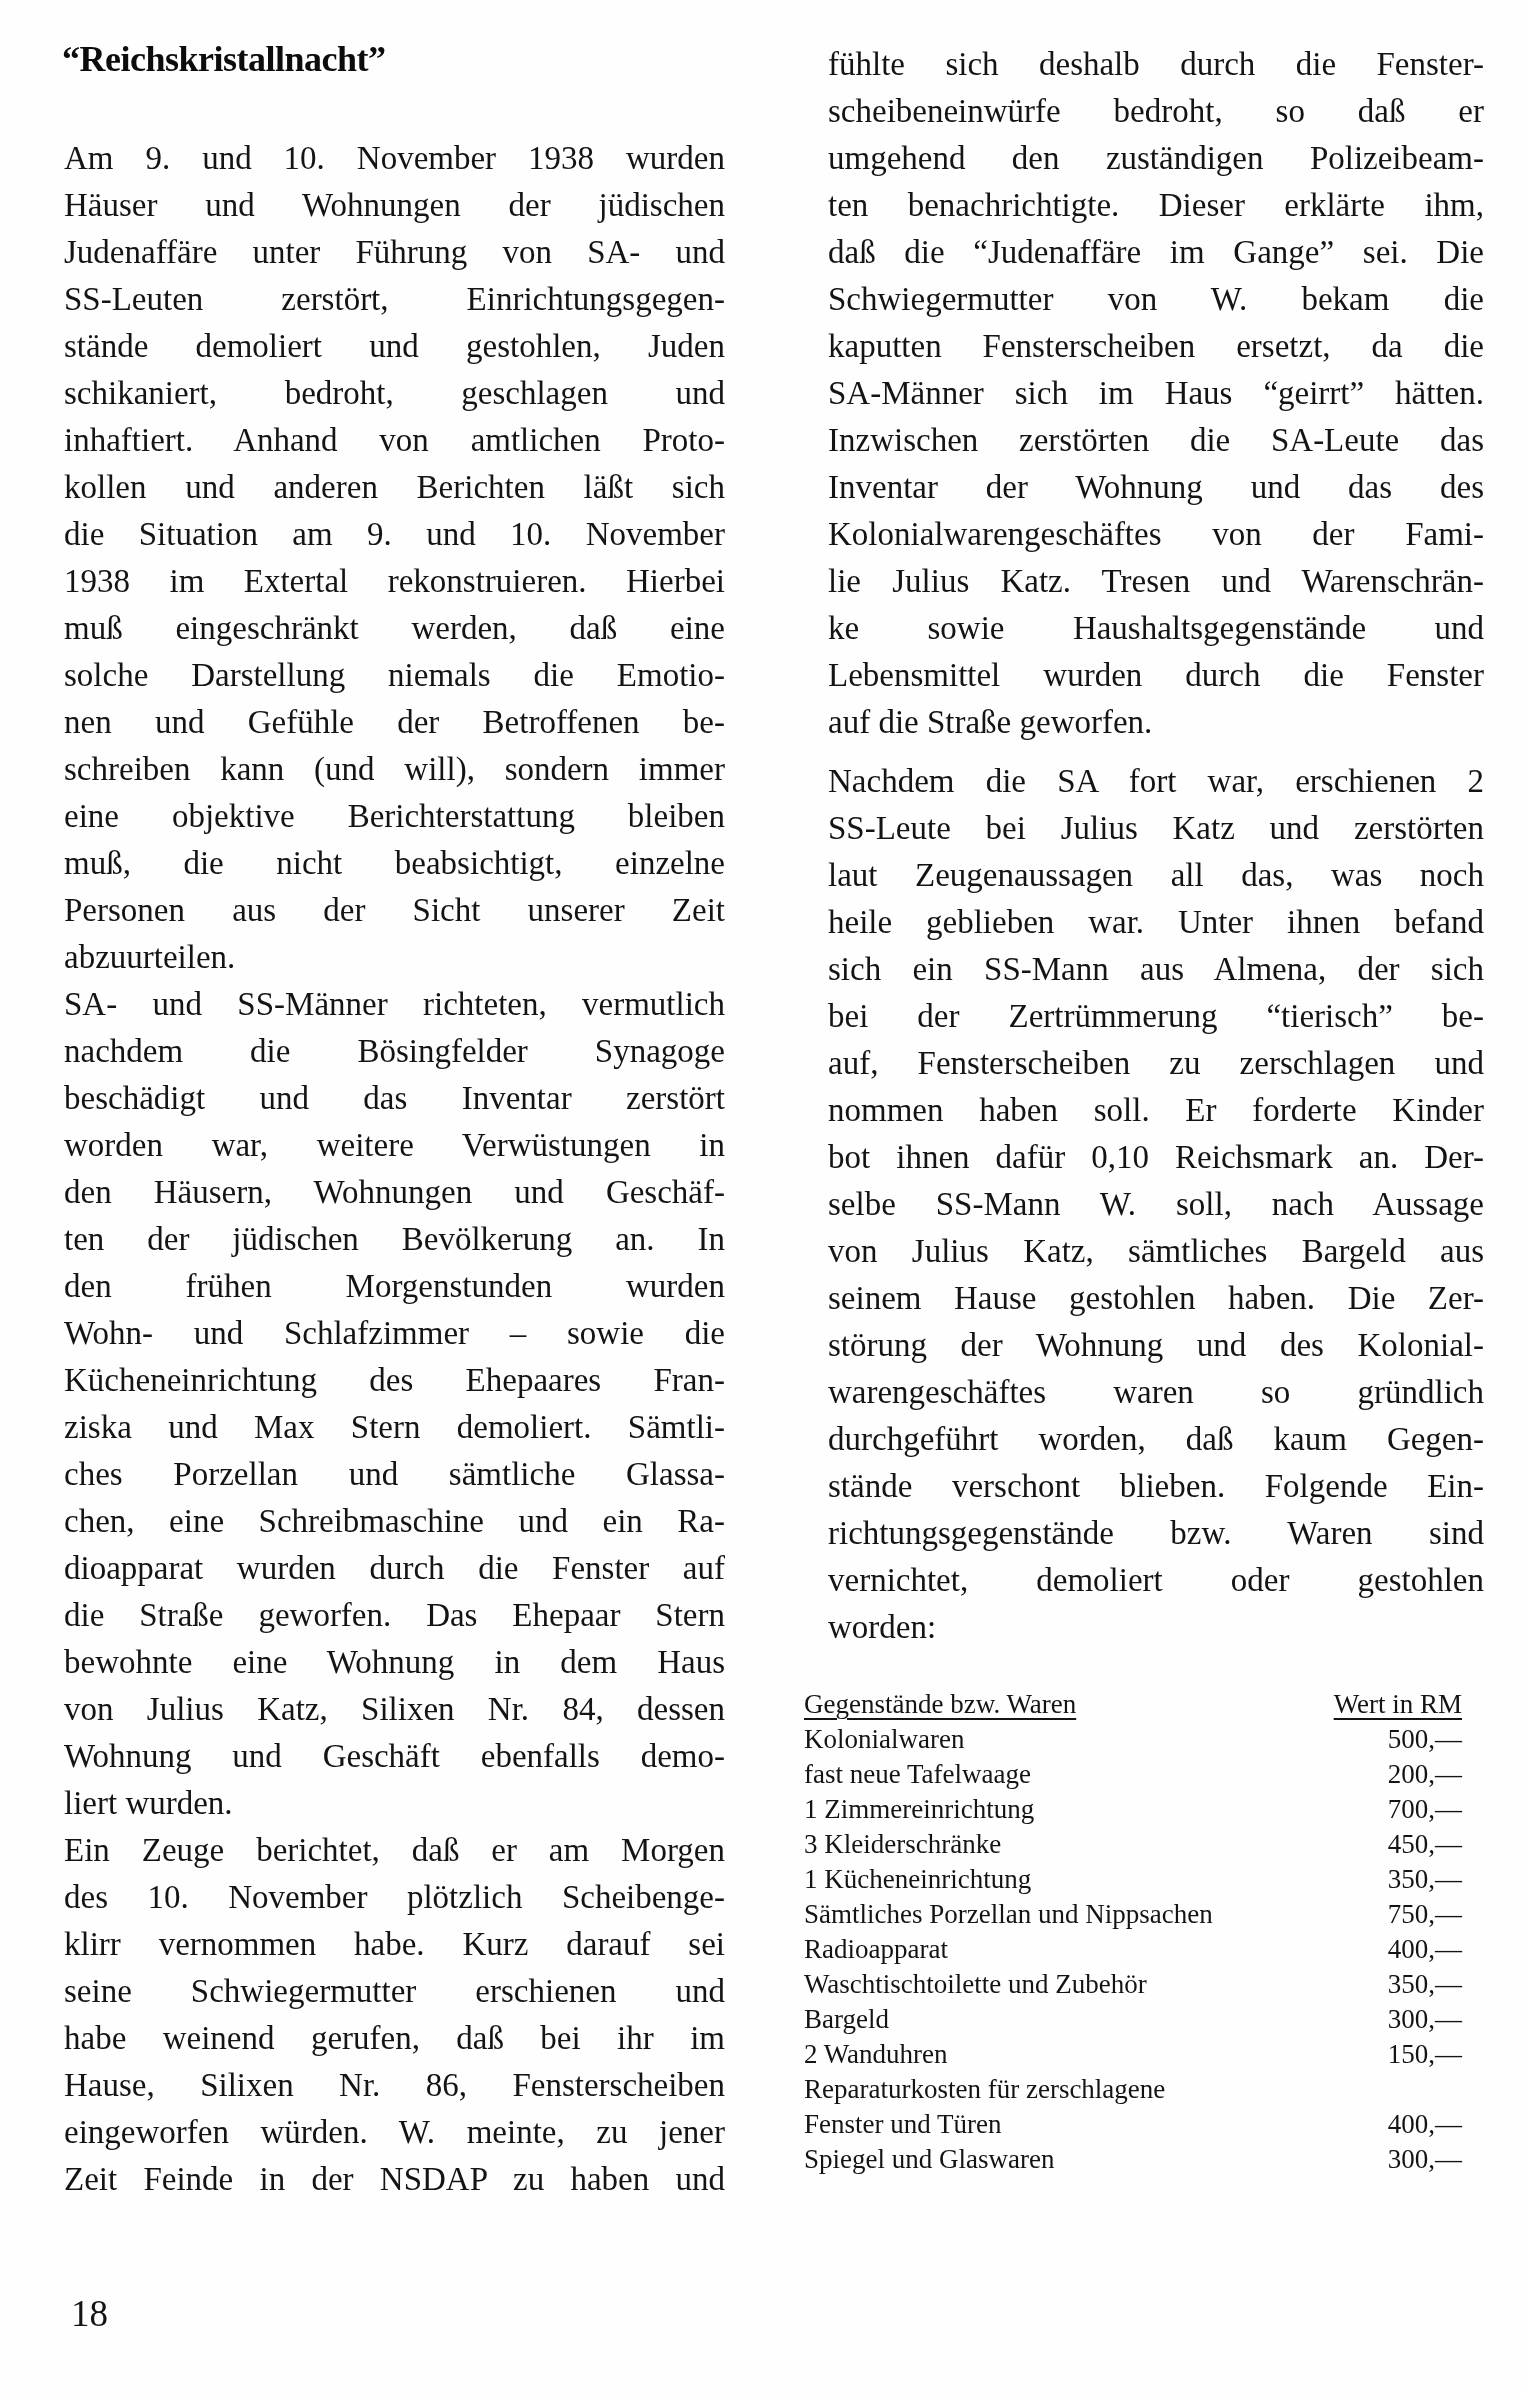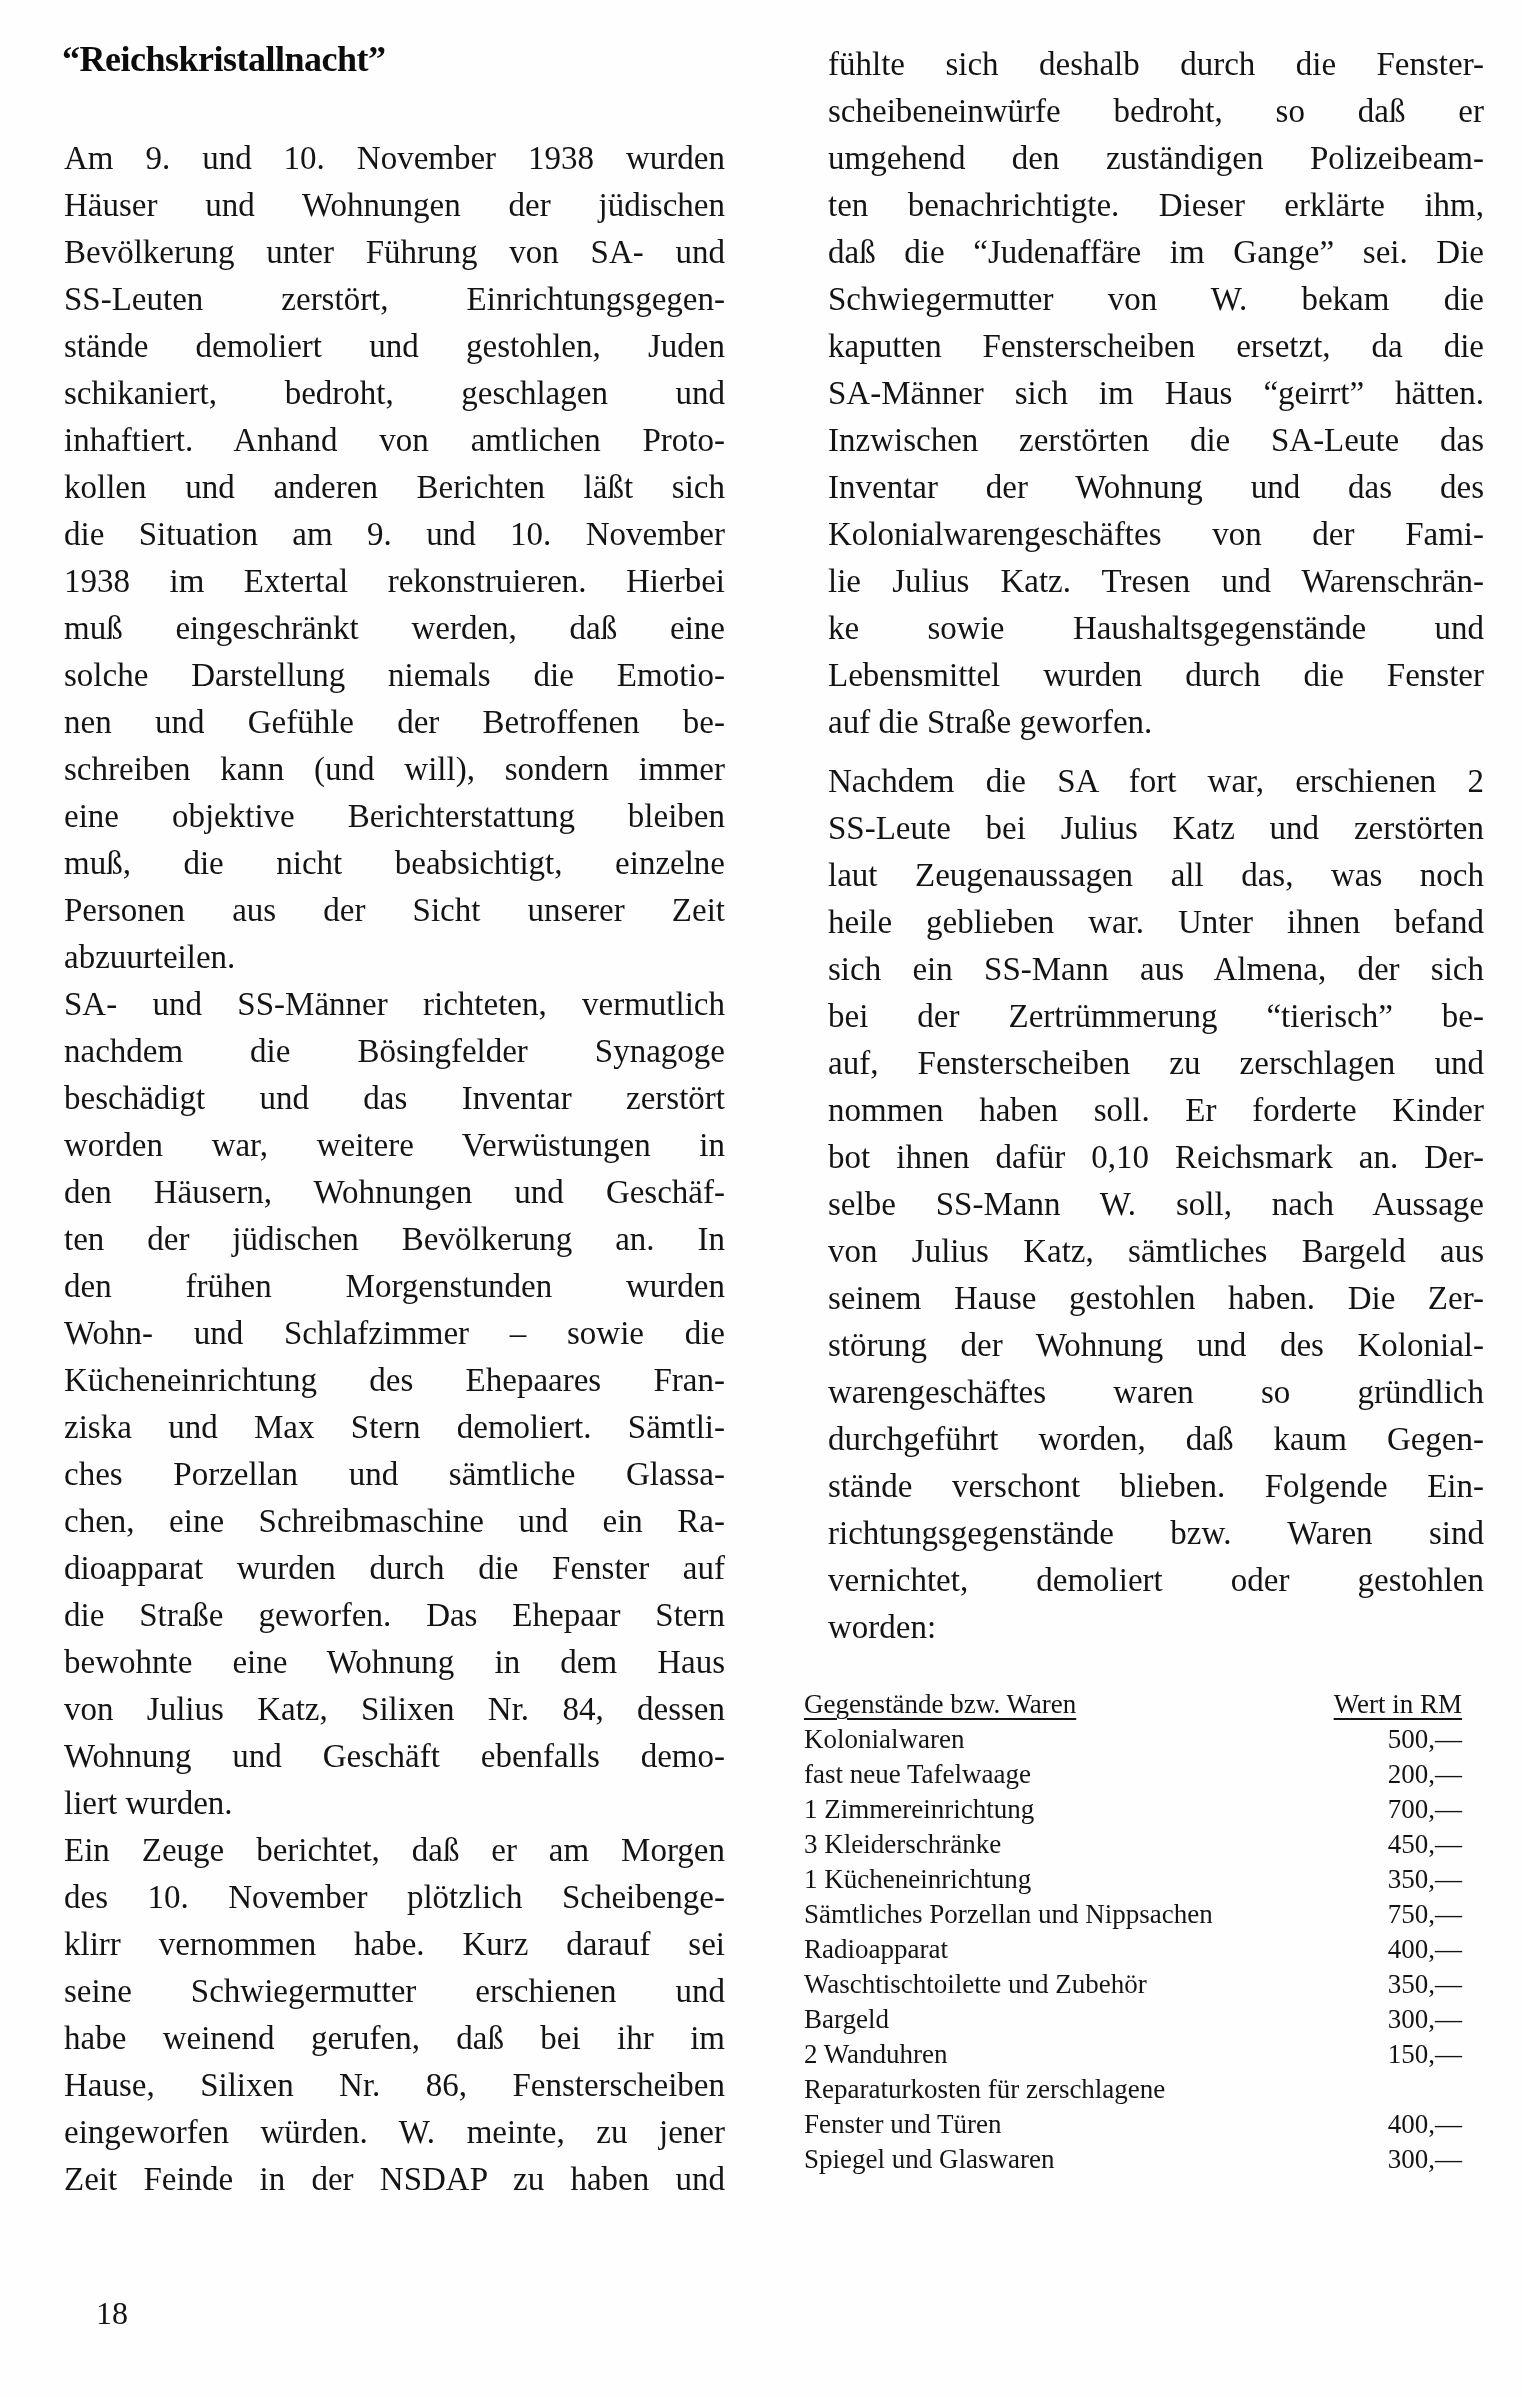--- a/index.html
+++ b/index.html
@@ -18,32 +18,32 @@
   .line {
     height: 47px; line-height: 47px; font-size: 33px; white-space: nowrap;
     text-align: justify; text-align-last: justify; overflow: visible;
   }
   .line.last { text-align: right; text-align-last: left; }
   .para-gap { height: 12px; }
   .table { position: absolute; left: 804px; top: 1687px; width: 658px; font-size: 27px; }
   .trow { display: flex; justify-content: space-between; height: 35px; line-height: 35px; white-space: nowrap; }
   .thead span { text-decoration: underline; text-decoration-thickness: 1.9px; text-underline-offset: 4.7px; }
   .val { text-align: left; }
-  .page-num { position: absolute; left: 96px; top: 2295px; font-size: 32px; line-height: 37px; }
+  .page-num { position: absolute; left: 71px; top: 2295px; font-size: 37px; line-height: 37px; }
 </style>
 </head>
 <body>
 
 <div class="page">
   <div class="title">“Reichskristallnacht”</div>
 
   <div class="col col-left" id="left-col">
       <div class="line">Am 9. und 10. November 1938 wurden</div>
       <div class="line">Häuser und Wohnungen der jüdischen</div>
-      <div class="line">Bevölkerung unter Führung von SA- und</div>
+      <div class="line">Judenaffäre unter Führung von SA- und</div>
       <div class="line">SS-Leuten zerstört, Einrichtungsgegen-</div>
       <div class="line">stände demoliert und gestohlen, Juden</div>
       <div class="line">schikaniert, bedroht, geschlagen und</div>
       <div class="line">inhaftiert. Anhand von amtlichen Proto-</div>
       <div class="line">kollen und anderen Berichten läßt sich</div>
       <div class="line">die Situation am 9. und 10. November</div>
       <div class="line">1938 im Extertal rekonstruieren. Hierbei</div>
       <div class="line">muß eingeschränkt werden, daß eine</div>
       <div class="line">solche Darstellung niemals die Emotio-</div>
       <div class="line">nen und Gefühle der Betroffenen be-</div>

